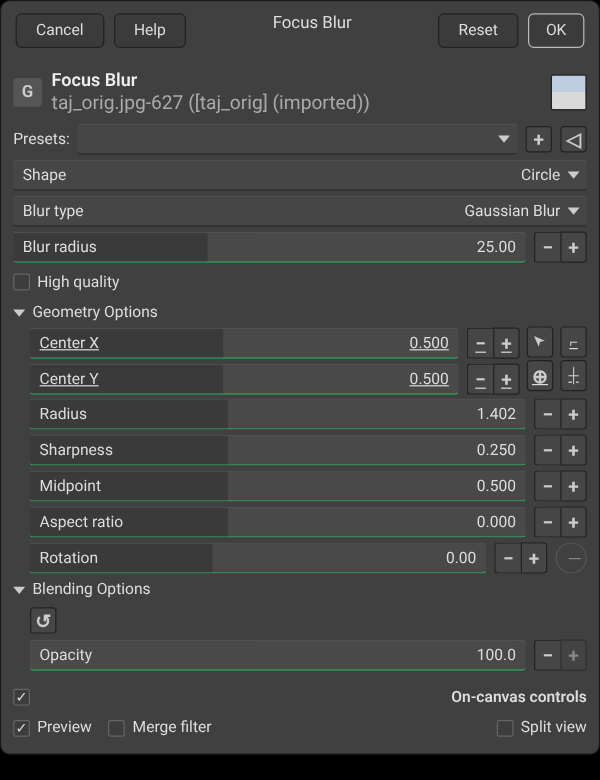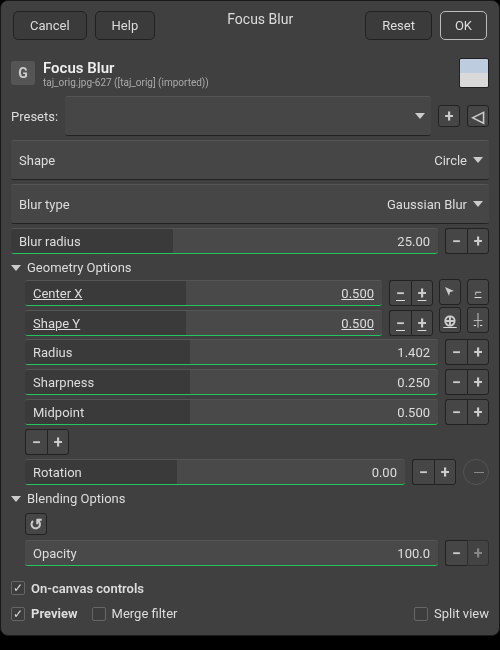--- a/index.html
+++ b/index.html
@@ -7,25 +7,25 @@
   .dialog { background: #404040; border: 1px solid #1a1a1a; border-radius: 8px; padding: 0; color: #ddd; font-size: 13px; }
   .titlebar { display: flex; gap: 8px; padding: 10px 12px; }
   .titlebar .spacer { flex: 1; }
   .btn { background: #3b3b3b; border: 1px solid #212121; border-radius: 5px; padding: 6px 16px; color: #ddd; font-size: 13px; cursor: pointer; }
   .btn.primary { border: 1.5px solid #bbb; padding: 6px 14px; }
   .title-readout { color: #ddd; font-size: 14px; }
   .body { padding: 6px 10px 14px 10px; }
   .hdr { display: flex; align-items: center; gap: 8px; padding: 2px 0 6px 0; }
   .wilber { width: 24px; height: 24px; background: #555; border-radius: 3px; display:flex;align-items:center;justify-content:center;color:#ccc;font-weight:bold;font-size:14px;}
   .hdr-text .t { font-weight: 600; font-size: 15px; color: #eee; }
-  .hdr-text .s { font-size: 10px; color: #aaa; }
+  .hdr-text .s { font-size: 16px; color: #aaa; }
   .thumb { width: 30px; height: 30px; background: linear-gradient(#becce0 50%, #d9d9d9 50%); border: 1px solid #222; margin-left: auto; border-radius:2px;}
   .row { display: flex; align-items: center; gap: 7px; padding: 2px 0; min-height: 28px; }
   .row .lbl { flex: 0 0 auto; }
-  .select { flex: 1; display: flex; align-items: center; background: #464646; border-top:1px solid #555; border-bottom:1px solid #222; border-left:none;border-right:none; border-radius: 3px; padding: 4px 6px 4px 8px; height: 40px; }
+  .select { flex: 1; display: flex; align-items: center; background: #464646; border-top:1px solid #555; border-bottom:1px solid #222; border-left:none;border-right:none; border-radius: 3px; padding: 4px 6px 4px 8px; height: 26px; }
   .select .val { margin-left: auto; padding-right: 6px; }
   .tri { width: 0; height: 0; border-left: 5px solid transparent; border-right: 5px solid transparent; border-top: 6px solid #ccc; }
   .tri.down { margin-right:2px; }
   .sq { width: 22px; height: 22px; display:flex;align-items:center;justify-content:center;color:#ccc;font-size:16px;font-weight:bold;background:#464646;border:1px solid #222;border-radius:3px;cursor:pointer;}
   .num { display: flex; align-items: center; flex: 1; height: 26px; background:#494949;border-radius:3px;border-top:1px solid #555;border-bottom:1px solid #22c55e;position:relative;overflow:hidden;}
   .num .fill { position:absolute;left:0;top:0;bottom:0;background:#3a3a3a;}
   .num .nl { position:relative;padding-left:8px;color:#ddd;}
   .num .nv { position:relative;margin-left:auto;padding-right:8px;}
   .pm { display:flex; }
   .pm .b { width:22px;height:26px;display:flex;align-items:center;justify-content:center;background:#464646;border:1px solid #222;color:#ccc;font-size:16px;font-weight:bold;cursor:pointer;}
@@ -101,20 +101,24 @@
         <div class="fill" style="width:38%"></div>
         <span class="nl">Blur radius</span>
         <span class="nv">25.00</span>
       </div>
       <div class="pm">
           <div class="b">−</div>
           <div class="b">+</div>
         </div>
     </div>
 
+    <div class="row" style="gap:0;">
+      <span class="chk"></span>
+      <span>High quality</span>
+    </div>
 
     <div class="section">
       <span class="tri down"></span>
       <span>Geometry Options</span>
     </div>
 
     <div class="indent">
       <div class="group2">
         <div class="stack">
           <div class="row" style="padding:0;">
@@ -124,21 +128,21 @@
                 <span class="nv">0.500</span>
               </div>
             <div class="pm">
                 <div class="b">−</div>
                 <div class="b">+</div>
               </div>
           </div>
           <div class="row" style="padding:0;">
             <div class="num">
                 <div class="fill" style="width:45%"></div>
-                <span class="nl">Shape Y</span>
+                <span class="nl">Center Y</span>
                 <span class="nv">0.500</span>
               </div>
             <div class="pm">
                 <div class="b">−</div>
                 <div class="b">+</div>
               </div>
           </div>
         </div>
         <div class="tool-col">
           <div class="sq">
@@ -181,20 +185,25 @@
             <div class="fill" style="width:40%"></div>
             <span class="nl">Midpoint</span>
             <span class="nv">0.500</span>
           </div>
           <div class="pm">
             <div class="b">−</div>
             <div class="b">+</div>
           </div>
         </div>
       <div class="row">
+          <div class="num">
+            <div class="fill" style="width:40%"></div>
+            <span class="nl">Aspect ratio</span>
+            <span class="nv">0.000</span>
+          </div>
           <div class="pm">
             <div class="b">−</div>
             <div class="b">+</div>
           </div>
         </div>
       <div class="row">
         <div class="num">
             <div class="fill" style="width:40%"></div>
             <span class="nl">Rotation</span>
             <span class="nv">0.00</span>
@@ -222,29 +231,29 @@
             <span class="nl">Opacity</span>
             <span class="nv">100.0</span>
           </div>
         <div class="pm">
             <div class="b">−</div>
             <div class="b disabled">+</div>
           </div>
       </div>
     </div>
 
-    <div class="row" style="gap:0;margin-top:6px;">
+    <div class="row" style="gap:0;margin-top:6px;justify-content:space-between;">
       <span class="chk on"></span>
       <span style="font-weight:600">On-canvas controls</span>
     </div>
 
     <div class="footer-row">
       <div class="pair">
           <span class="chk on"></span>
-          <span style="font-weight:700">Preview</span>
+          <span style="font-weight:400">Preview</span>
         </div>
       <div class="pair">
           <span class="chk"></span>
           <span>Merge filter</span>
         </div>
       <div style="flex:1"></div>
       <div class="pair">
           <span class="chk"></span>
           <span>Split view</span>
         </div>

